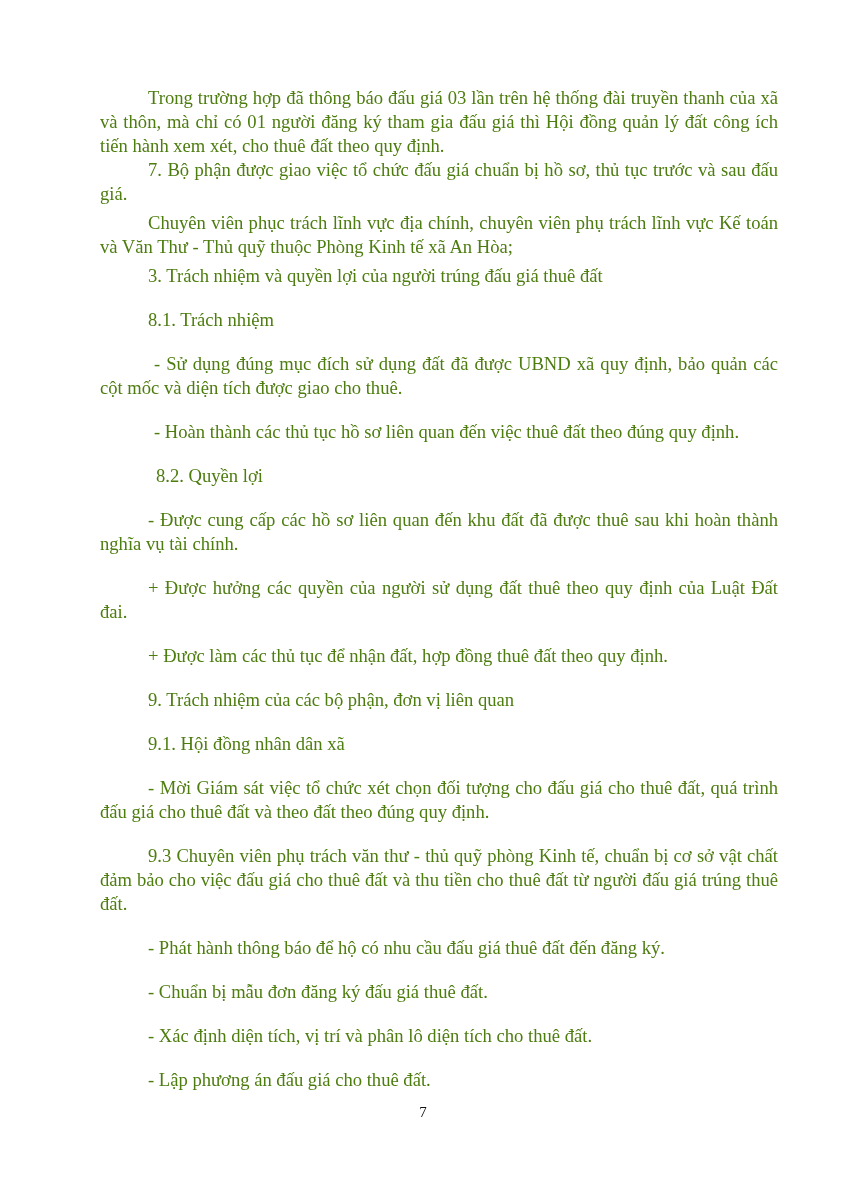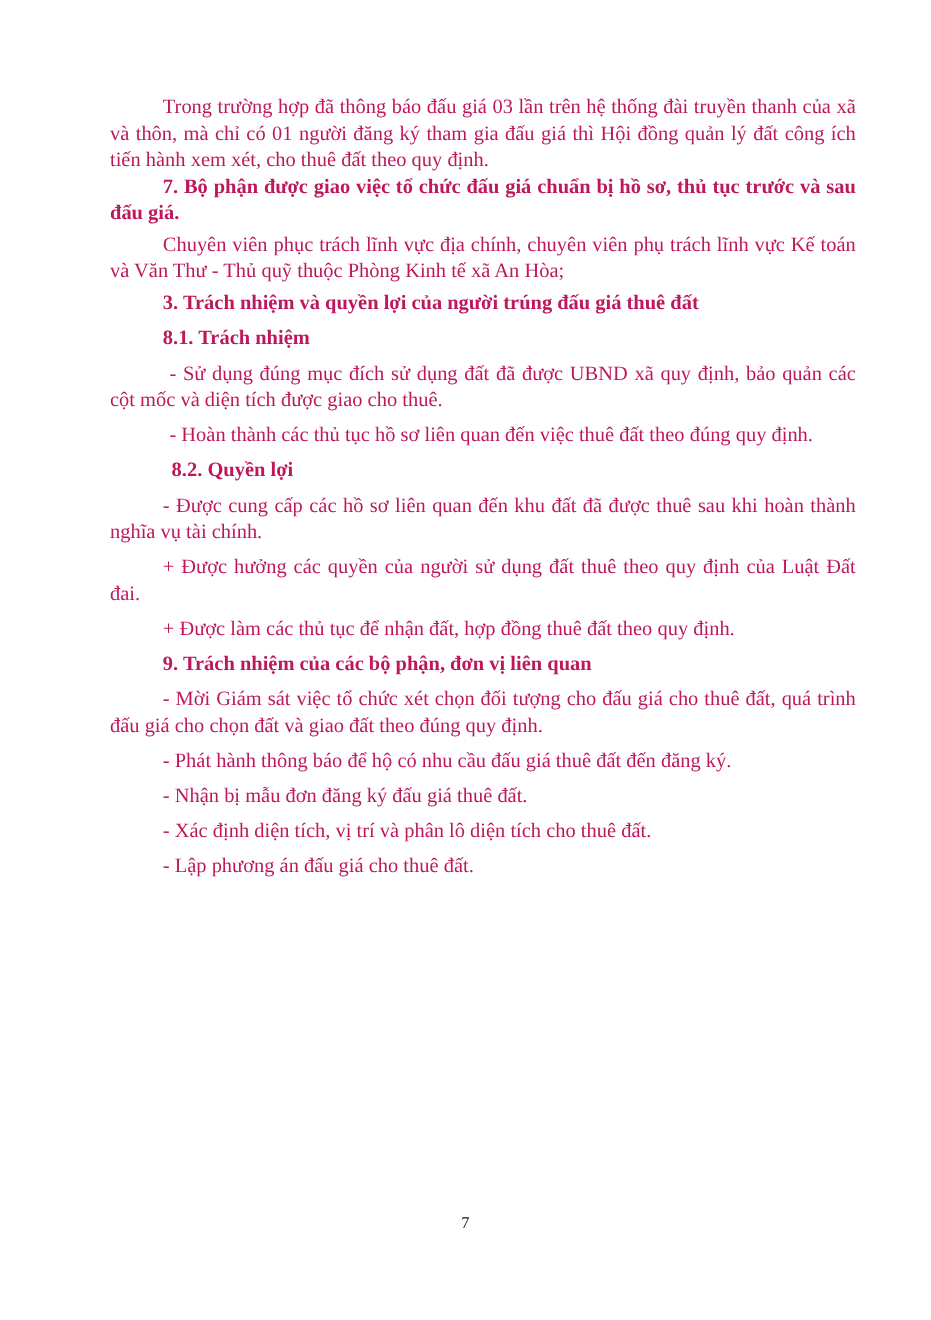--- a/index.html
+++ b/index.html
@@ -1,26 +1,26 @@
 <!DOCTYPE html>
 <html><head>
 <meta charset="utf-8">
 <style>
   html, body { margin: 0; padding: 0; background: #ffffff; }
   body { width: 846px; height: 1200px; position: relative; overflow: hidden; }
   .page {
     position: absolute; left: 100px; top: 86px; width: 678px;
-    font-family: "Liberation Serif", serif; font-size: 18.6px; color: #be185d;
+    font-family: "Liberation Serif", serif; font-size: 18.6px; color: #4d7c0f;
     line-height: 24px;
   }
   .p { margin: 0; text-align: justify; text-indent: 48px; }
   .p.last-left { text-align-last: left; font-family: Liberation Serif, serif; }
-  .b { font-weight: bold; }
+  .b { font-weight: normal; }
   .gap { margin-top: 5px; }
-  .gap2 { margin-top: 8px; }
+  .gap2 { margin-top: 20px; }
   .pageno {
     position: absolute; left: 0; width: 846px; top: 1104px; text-align: center;
     font-family: "Liberation Serif", serif; font-size: 15px; color: #111;
   }
 </style>
 </head>
 <body>
 
 <div class="page">
   <p class="p">Trong trường hợp đã thông báo đấu giá 03 lần trên hệ thống đài truyền thanh của xã và thôn, mà chỉ có 01 người đăng ký tham gia đấu giá thì Hội đồng quản lý đất công ích tiến hành xem xét, cho thuê đất theo quy định.</p>
@@ -28,20 +28,22 @@
   <p class="p gap">Chuyên viên phục trách lĩnh vực địa chính, chuyên viên phụ trách lĩnh vực Kế toán và Văn Thư - Thủ quỹ thuộc Phòng Kinh tế xã An Hòa;</p>
   <p class="p b gap">3. Trách nhiệm và quyền lợi của người trúng đấu giá thuê đất</p>
   <p class="p b gap2">8.1. Trách nhiệm</p>
   <p class="p gap2" style="text-indent:54px">- Sử dụng đúng mục đích sử dụng đất đã được UBND xã quy định, bảo quản các cột mốc và diện tích được giao cho thuê.</p>
   <p class="p gap2 last-left" style="text-indent:54px">- Hoàn thành các thủ tục hồ sơ liên quan đến việc thuê đất theo đúng quy định.</p>
   <p class="p b gap2" style="text-indent:56px">8.2. Quyền lợi</p>
   <p class="p gap2">- Được cung cấp các hồ sơ liên quan đến khu đất đã được thuê sau khi hoàn thành nghĩa vụ tài chính.</p>
   <p class="p gap2">+ Được hưởng các quyền của người sử dụng đất thuê theo quy định của Luật Đất đai.</p>
   <p class="p gap2">+ Được làm các thủ tục để nhận đất, hợp đồng thuê đất theo quy định.</p>
   <p class="p b gap2">9. Trách nhiệm của các bộ phận, đơn vị liên quan</p>
-  <p class="p gap2">- Mời Giám sát việc tổ chức xét chọn đối tượng cho đấu giá cho thuê đất, quá trình đấu giá cho chọn đất và giao đất theo đúng quy định.</p>
+  <p class="p gap2">9.1. Hội đồng nhân dân xã</p>
+  <p class="p gap2">- Mời Giám sát việc tổ chức xét chọn đối tượng cho đấu giá cho thuê đất, quá trình đấu giá cho thuê đất và theo đất theo đúng quy định.</p>
+  <p class="p gap2">9.3 Chuyên viên phụ trách văn thư - thủ quỹ phòng Kinh tế, chuẩn bị cơ sở vật chất đảm bảo cho việc đấu giá cho thuê đất và thu tiền cho thuê đất từ người đấu giá trúng thuê đất.</p>
   <p class="p gap2">- Phát hành thông báo để hộ có nhu cầu đấu giá thuê đất đến đăng ký.</p>
-  <p class="p gap2">- Nhận bị mẫu đơn đăng ký đấu giá thuê đất.</p>
+  <p class="p gap2">- Chuẩn bị mẫu đơn đăng ký đấu giá thuê đất.</p>
   <p class="p gap2">- Xác định diện tích, vị trí và phân lô diện tích cho thuê đất.</p>
   <p class="p gap2">- Lập phương án đấu giá cho thuê đất.</p>
 </div>
 
 <div class="pageno">7</div>
 
 </body></html>

